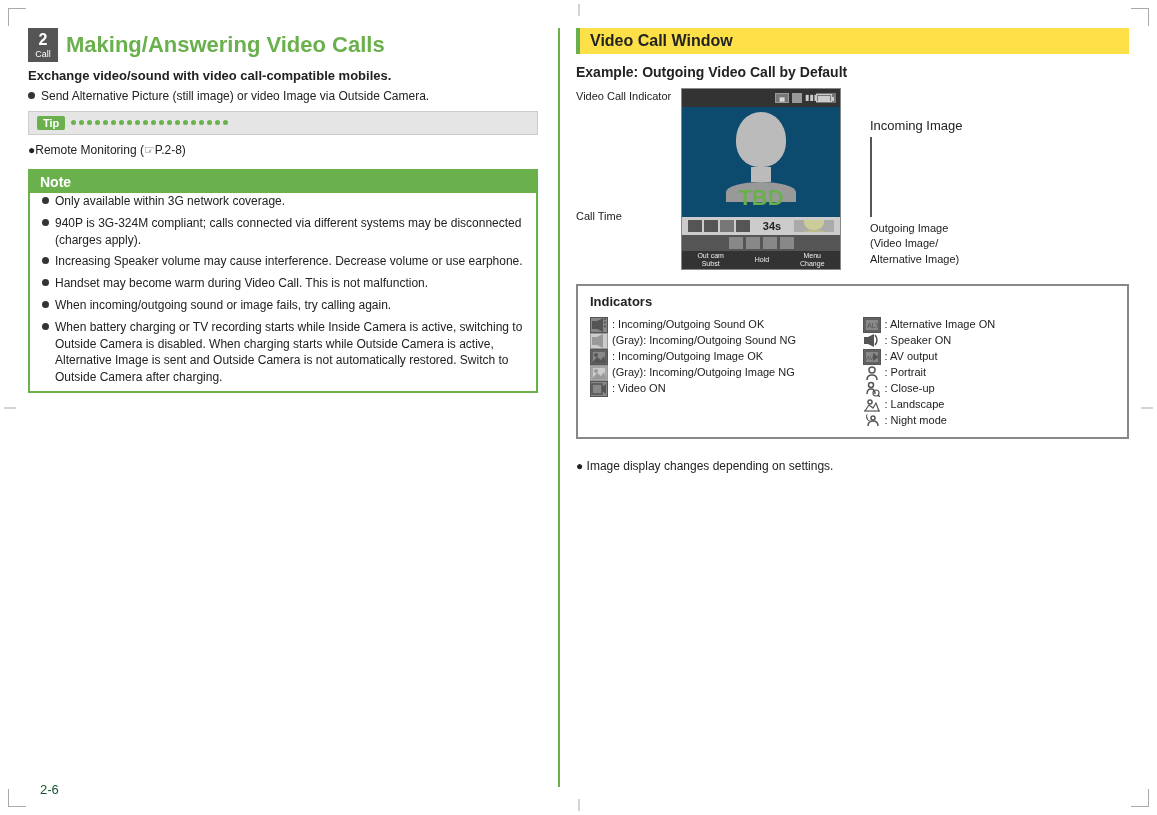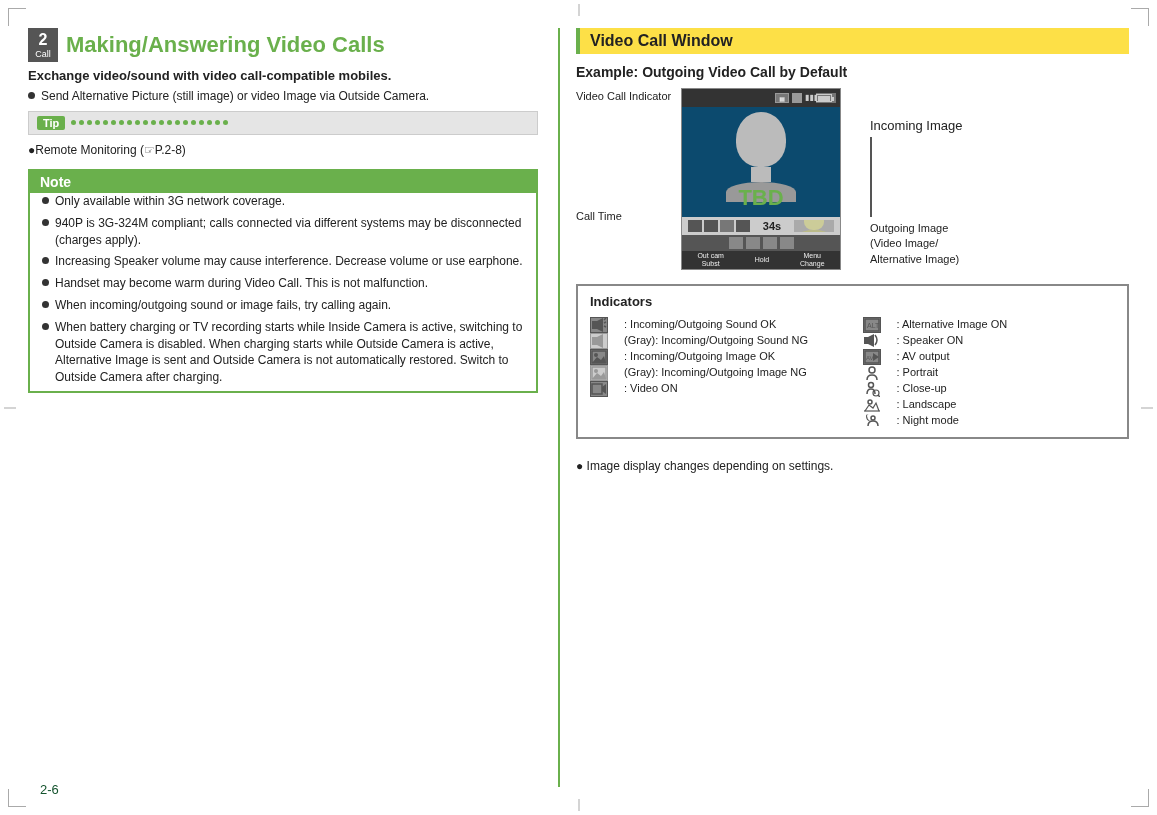--- a/index.html
+++ b/index.html
@@ -346,21 +346,21 @@
       display: grid;
       grid-template-columns: 1fr 1fr;
       gap: 4px 20px;
     }
 
     .indicator-item {
       display: flex;
       align-items: flex-start;
       font-size: 11px;
       line-height: 1.3;
-      gap: 16px;
+      gap: 4px;
     }
 
     .indicator-icon {
       width: 18px;
       height: 16px;
       background: #888;
       flex-shrink: 0;
       display: inline-flex;
       align-items: center;
       justify-content: center;

